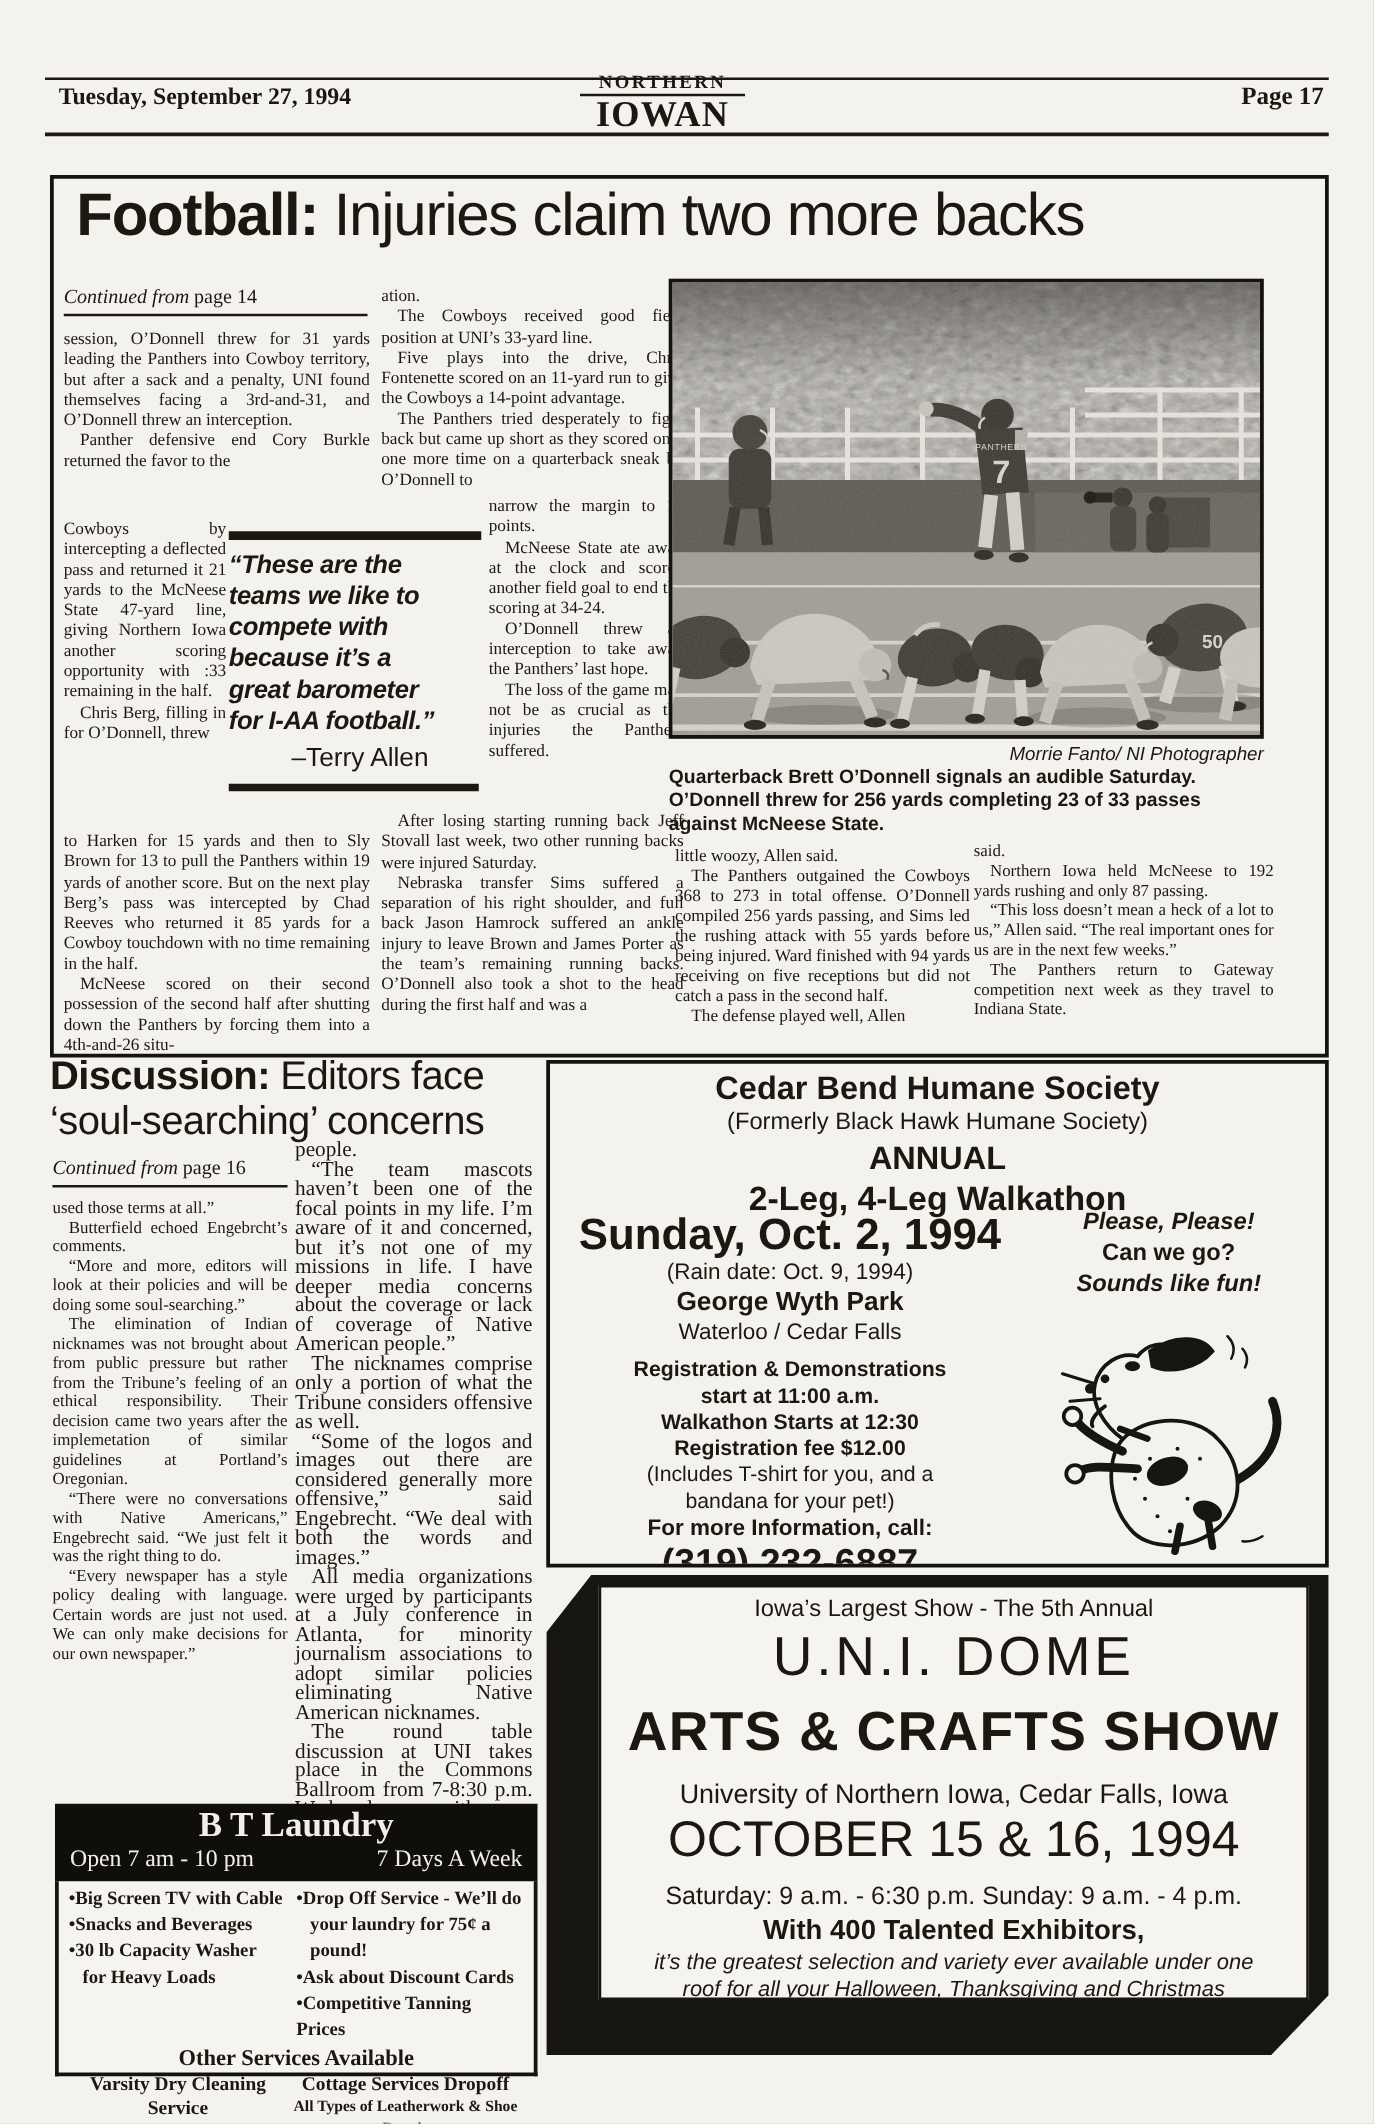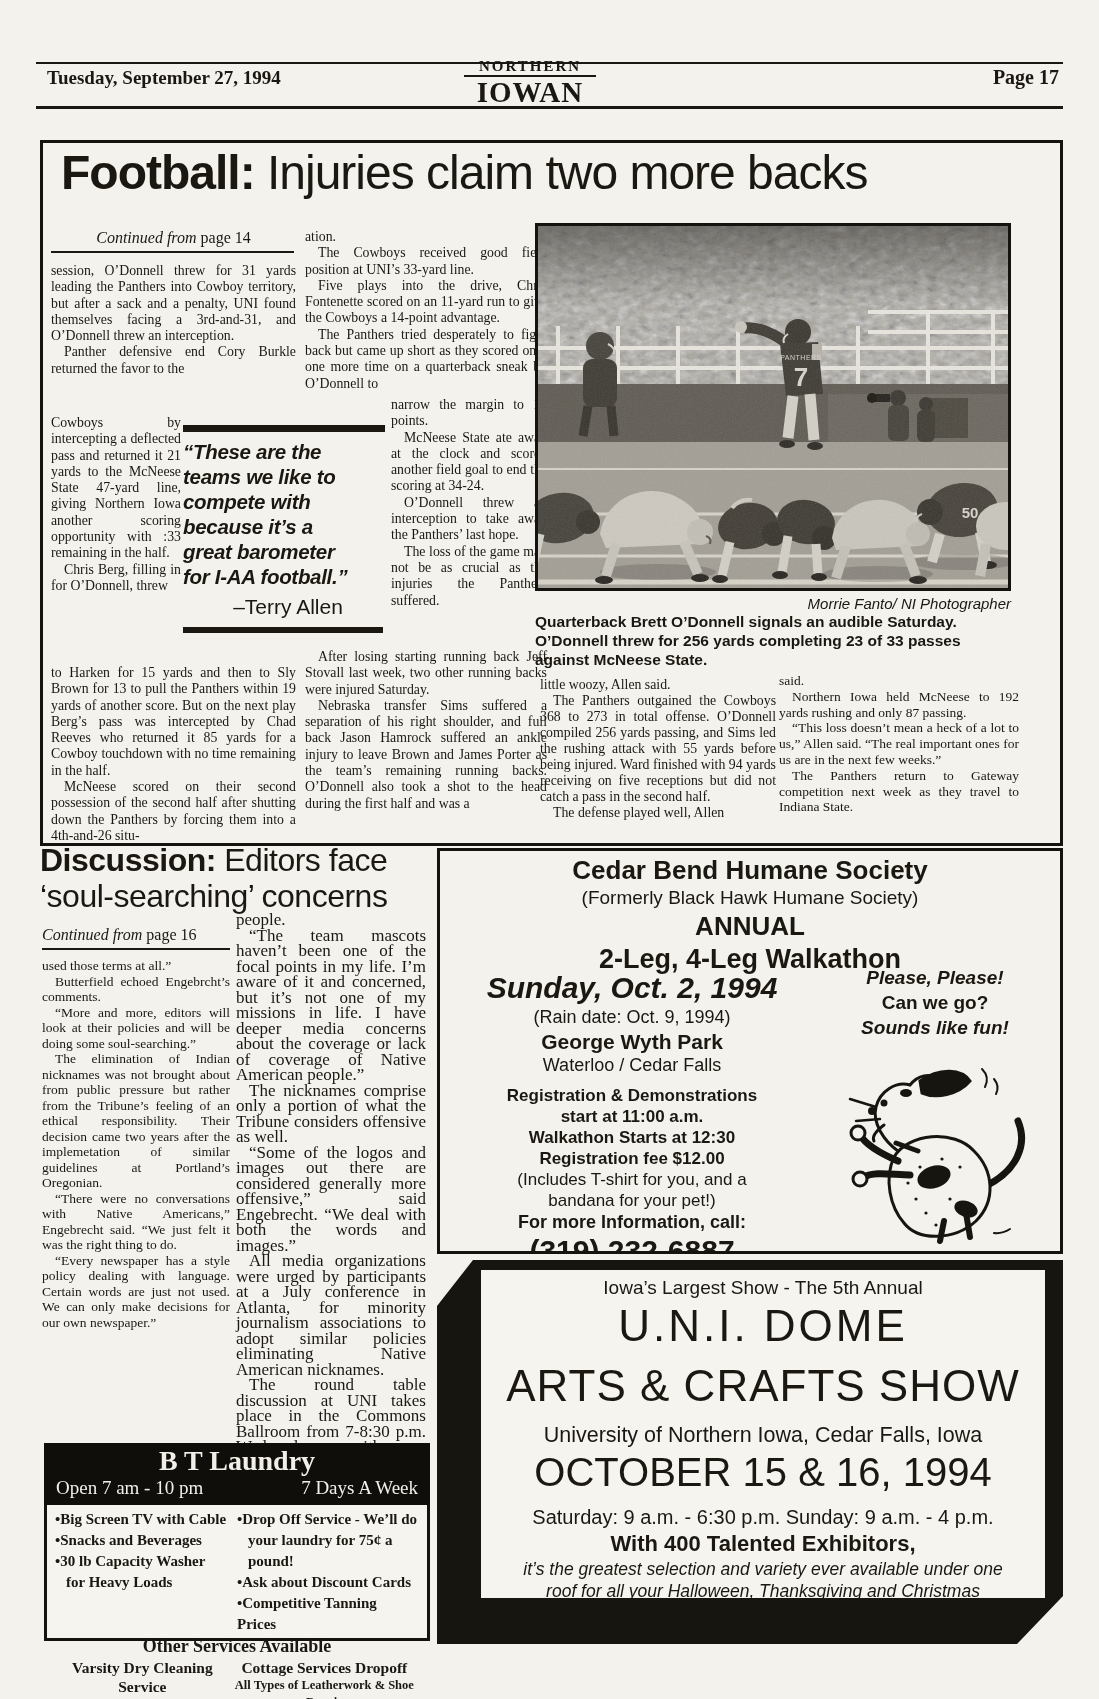--- a/index.html
+++ b/index.html
@@ -41,21 +41,21 @@
     <div style="font-size:29px;font-weight:bold;letter-spacing:1px;line-height:28px;">IOWAN</div>
   </div>
   <div class="abs" style="right:40px;top:66px;font-size:20px;font-weight:bold;">Page 17</div>
   <div class="abs hr" style="left:36px;top:106px;width:1027px;height:3px;"></div>
 
   <div class="abs box" style="left:40px;top:140px;width:1023px;height:706px;overflow:hidden;">
     <h1 class="abs art-headline" style="left:18px;top:2px;margin:0;font-weight:normal;">
       <b>Football:</b><span> Injuries claim two more backs</span>
     </h1>
 
-    <div class="abs contd" style="left:8px;top:86px;width:245px;text-align:center;">
+    <div class="abs contd" style="left:8px;top:86px;width:245px;">
       <i>Continued from</i><span> page 14</span>
     </div>
     <div class="abs hr" style="left:8px;top:108px;width:243px;height:2px;"></div>
 
     <div class="abs bt" style="left:8px;top:120px;width:245px;">
       <p>session, O’Donnell threw for 31 yards leading the Panthers into Cowboy territory, but after a sack and a penalty, UNI found themselves facing a 3rd-and-31, and O’Donnell threw an interception.</p>
       <p class="ind">Panther defensive end Cory Burkle returned the favor to the</p>
     </div>
     <div class="abs bt" style="left:8px;top:272px;width:130px;">
       <p>Cowboys by intercepting a deflected pass and returned it 21 yards to the McNeese State 47-yard line, giving Northern Iowa another scoring opportunity with :33 remaining in the half.</p>
@@ -267,21 +267,21 @@
     <p class="ind">The round table discussion at UNI takes place in the Commons Ballroom from 7-8:30 p.m. Wednesday with a reception following in the Georgian Lounge.</p>
   </div>
 
   <div class="abs box humane" style="left:437px;top:848px;width:626px;height:406px;overflow:hidden;">
     <div class="center" style="font-size:26px;font-weight:bold;margin-top:4px;">Cedar Bend Humane Society</div>
     <div class="center" style="font-size:19px;margin-top:1px;">(Formerly Black Hawk Humane Society)</div>
     <div class="center" style="font-size:26px;font-weight:bold;margin-top:2px;">ANNUAL</div>
     <div class="center" style="font-size:27px;font-weight:bold;margin-top:2px;">2-Leg, 4-Leg Walkathon</div>
 
     <div class="abs center" style="left:6px;top:120px;width:372px;">
-      <div style="font-size:30px;font-weight:bold;line-height:34px;font-style:italic;">Sunday, Oct. 2, 1994</div>
+      <div style="font-size:35px;font-weight:bold;line-height:34px;">Sunday, Oct. 2, 1994</div>
       <div style="font-size:18px;line-height:24px;">(Rain date: Oct. 9, 1994)</div>
       <div style="font-size:21px;font-weight:bold;line-height:25px;">George Wyth Park</div>
       <div style="font-size:18px;line-height:23px;">Waterloo / Cedar Falls</div>
       <div style="height:8px;"></div>
       <div style="font-size:17px;font-weight:bold;line-height:21px;">Registration &amp; Demonstrations</div>
       <div style="font-size:17px;font-weight:bold;line-height:21px;">start at 11:00 a.m.</div>
       <div style="font-size:17px;font-weight:bold;line-height:21px;">Walkathon Starts at 12:30</div>
       <div style="font-size:17px;font-weight:bold;line-height:21px;">Registration fee $12.00</div>
       <div style="font-size:17px;line-height:21px;">(Includes T-shirt for you, and a</div>
       <div style="font-size:17px;line-height:21px;">bandana for your pet!)</div>
@@ -327,37 +327,37 @@
           <circle cx="104" cy="176" r="1.6"></circle>
       </g>
     </svg>
   </div>
 
   <div class="abs dome" style="left:437px;top:1260px;width:626px;height:384px;background:#17150f;
               clip-path:polygon(36px 0,626px 0,626px 336px,580px 384px,0 384px,0 46px);">
     <div class="abs center" style="left:42px;top:8px;right:16px;bottom:44px;background:#f6f4ee;border:2px solid #17150f;overflow:hidden;">
       <div style="font-size:19px;line-height:24px;margin-top:6px;">Iowa’s Largest Show - The 5th Annual</div>
       <div style="font-size:44px;line-height:48px;letter-spacing:3px;margin-top:2px;">U.N.I. DOME</div>
-      <div style="font-size:44px;line-height:48px;letter-spacing:1px;margin-top:12px;">ARTS &amp; CRAFTS SHOW</div>
+      <div style="font-size:44px;line-height:48px;letter-spacing:1px;margin-top:12px;font-weight:bold;">ARTS &amp; CRAFTS SHOW</div>
       <div style="font-size:21.5px;line-height:26px;margin-top:12px;">University of Northern Iowa, Cedar Falls, Iowa</div>
       <div style="font-size:40px;line-height:44px;margin-top:2px;">OCTOBER 15 &amp; 16, 1994</div>
       <div style="font-size:20px;line-height:25px;margin-top:11px;">Saturday: 9 a.m. - 6:30 p.m. Sunday: 9 a.m. - 4 p.m.</div>
       <div style="font-size:22px;font-weight:bold;line-height:27px;">With 400 Talented Exhibitors,</div>
       <div style="font-size:17.5px;font-style:italic;line-height:22px;width:510px;margin:1px auto 0;">it’s the greatest selection and variety ever available under one roof for all your Halloween, Thanksgiving and Christmas shopping.</div>
 
     </div>
   </div>
 
   <div class="abs laundry" style="left:44px;top:1443px;width:386px;height:198px;">
     <div style="position:relative;background:#100e0b;color:#f1efe8;height:62px;">
       <div class="center" style="font-size:28px;font-weight:bold;padding-top:2px;">B T Laundry</div>
       <div style="position:absolute;left:12px;top:34px;font-size:19px;">Open 7 am - 10 pm</div>
       <div style="position:absolute;right:12px;top:34px;font-size:19px;">7 Days A Week</div>
     </div>
-    <div style="border:3px solid #15130f;border-top:none;background:#f6f4ee;box-sizing:border-box;height:136px;padding:4px 8px 0;">
+    <div style="border:3px solid #15130f;border-top:none;background:#f6f4ee;box-sizing:border-box;height:156px;padding:4px 8px 0;">
       <div style="display:flex;">
         <div class="bullets" style="width:50%;">
           <div>•Big Screen TV with Cable</div>
           <div>•Snacks and Beverages</div>
           <div>•30 lb Capacity Washer</div>
           <div class="cont">for Heavy Loads</div>
         </div>
         <div class="bullets" style="width:50%;">
           <div>•Drop Off Service - We’ll do</div>
           <div class="cont">your laundry for 75¢ a pound!</div>

